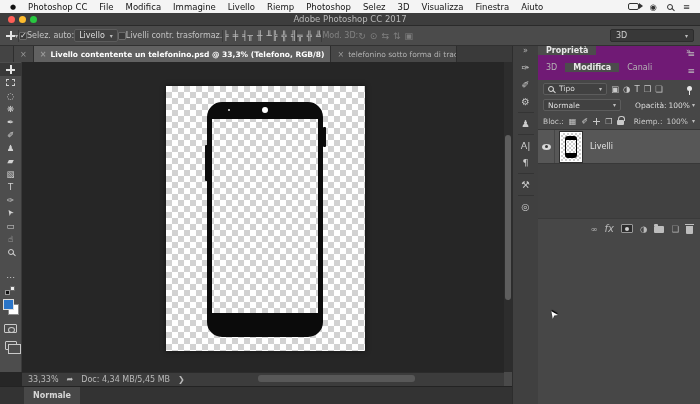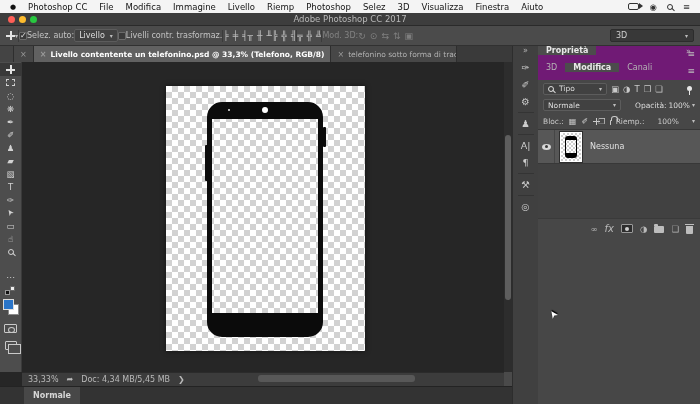--- a/index.html
+++ b/index.html
@@ -124,21 +124,21 @@
   .blend-row .field .caret{margin-left:auto}
   .opval{display:inline-flex;align-items:center;gap:2px;color:#ddd}
 
   .lock-row{height:16px;display:flex;align-items:center;padding:0 5px;gap:5px;font-size:7.5px}
   .lico{font-size:8px;color:#c9c9c9}
   .plus-s{position:relative;width:7px;height:7px;display:inline-block;color:#c9c9c9}
   .plus-s::before{content:"";position:absolute;left:3px;top:0;width:1px;height:7px;background:currentColor}
   .plus-s::after{content:"";position:absolute;top:3px;left:0;width:7px;height:1px;background:currentColor}
   .padlock{width:7px;height:5px;background:#c9c9c9;border-radius:1px;position:relative;margin-top:3px}
   .padlock::before{content:"";position:absolute;top:-4px;left:1px;width:5px;height:4px;border:1px solid #c9c9c9;border-bottom:none;border-radius:3px 3px 0 0}
-  .rfill{margin-left:auto;display:flex;align-items:center;gap:13px}
+  .rfill{margin-left:auto;display:flex;align-items:center;gap:4px}
 
   .layer-list{height:89px;background:#414141;border-top:1px solid #373737}
   .layer-row{height:34px;background:#575757;display:flex;align-items:center;border-bottom:1px solid #383838}
   .eyecell{width:17px;height:100%;display:flex;align-items:center;justify-content:center;border-right:1px solid #464646}
   .eyeicon{width:9px;height:6px;background:#d8d8d8;border-radius:50%;position:relative}
   .eyeicon::after{content:"";position:absolute;left:3px;top:1.5px;width:3px;height:3px;background:#3a3a3a;border-radius:50%}
   .thumb{width:22px;height:30px;margin-left:5px;border:1px solid #fff;outline:1px solid #2e2e2e;position:relative;flex:none;
          background-color:#fff;
          background-image:linear-gradient(45deg,#cfcfcf 25%,transparent 25%,transparent 75%,#cfcfcf 75%),
                           linear-gradient(45deg,#cfcfcf 25%,transparent 25%,transparent 75%,#cfcfcf 75%);
@@ -390,21 +390,21 @@
   </div>
 
   <div class="layer-list">
     <div class="layer-row">
       <span class="eyecell">
         <span class="eyeicon"></span>
       </span>
       <span class="thumb">
         <span class="thumb-phone"></span>
       </span>
-      <span class="layer-label">Nessuna</span>
+      <span class="layer-label">Livelli</span>
     </div>
   </div>
 
   <div class="layers-bottombar">
     <span>∞</span>
     <span class="fxtxt">fx</span>
     <span class="maskicon2"></span>
     <span>◑</span>
     <span class="foldericon"></span>
     <span>❏</span>

